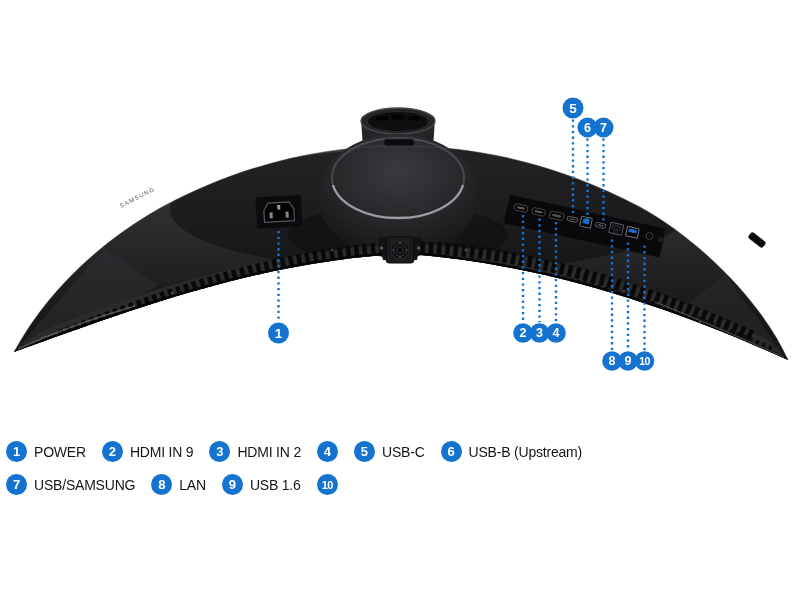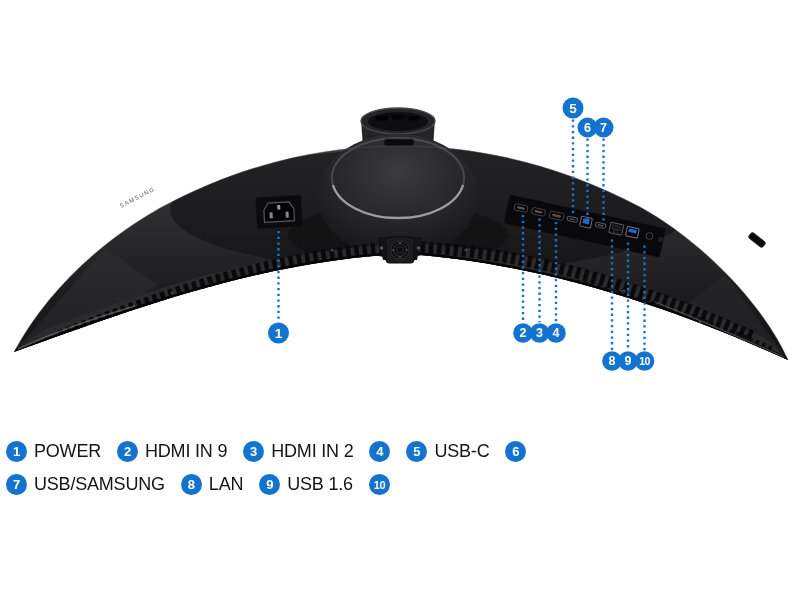--- a/index.html
+++ b/index.html
@@ -11,21 +11,21 @@
   .leader{stroke:#1473cf;stroke-width:2.4;stroke-dasharray:2.3 3.4;fill:none;}
   .marker circle{fill:#1473cf;}
   .mnum{font:bold 13.5px "Liberation Sans",sans-serif;fill:#ffffff;text-anchor:middle;}
   .mnum-s{font:bold 12.5px "Liberation Sans",sans-serif;fill:#ffffff;text-anchor:middle;}
   .mnum-10{font:bold 10.5px "Liberation Sans",sans-serif;fill:#ffffff;text-anchor:middle;letter-spacing:-0.6px;}
 
   
   .legend{position:absolute;left:6px;top:441px;width:792px;color:#151515;}
   .legend-row{display:flex;align-items:center;column-gap:16px;margin-bottom:12px;}
   .legend-item{display:flex;align-items:center;gap:7px;white-space:nowrap;}
-  .legend-label{font-size:18px;letter-spacing:-0.2px;color:#151515;}
+  .legend-label{font-size:14px;letter-spacing:-0.2px;color:#151515;}
   .badge{width:21px;height:21px;border-radius:50%;background:#1473cf;color:#fff;
          display:flex;align-items:center;justify-content:center;
          font-size:13px;font-weight:bold;flex:0 0 auto;}
   .badge-10{font-size:11px;letter-spacing:-0.6px;}
 </style>
 </head>
 <body>
 
 <div class="stage">
 
@@ -246,20 +246,21 @@
       </div>
       <div class="legend-item">
         <span class="badge">4</span>
       </div>
       <div class="legend-item">
         <span class="badge">5</span>
         <span class="legend-label">USB-C</span>
       </div>
       <div class="legend-item">
         <span class="badge">6</span>
+        <span class="legend-label">USB-B (Upstream)</span>
       </div>
     </div>
     <div class="legend-row">
       <div class="legend-item">
         <span class="badge">7</span>
         <span class="legend-label">USB/SAMSUNG</span>
       </div>
       <div class="legend-item">
         <span class="badge">8</span>
         <span class="legend-label">LAN</span>

